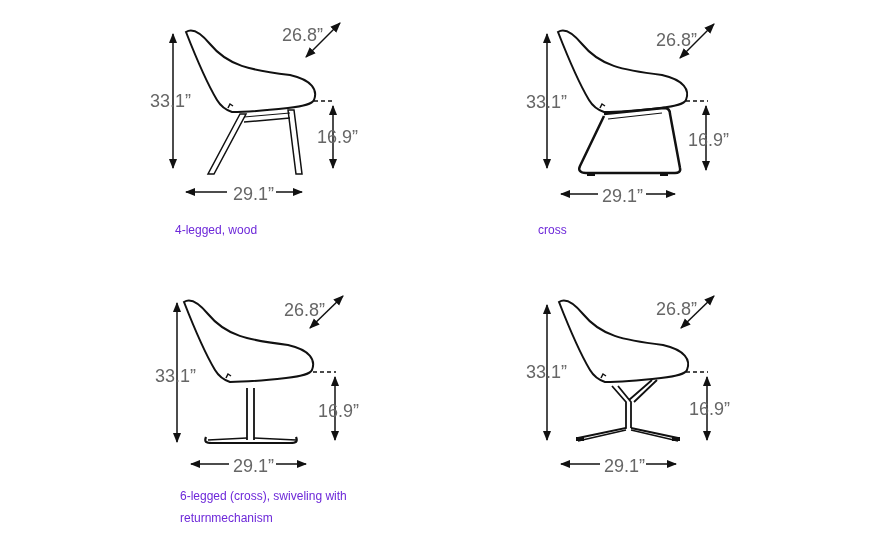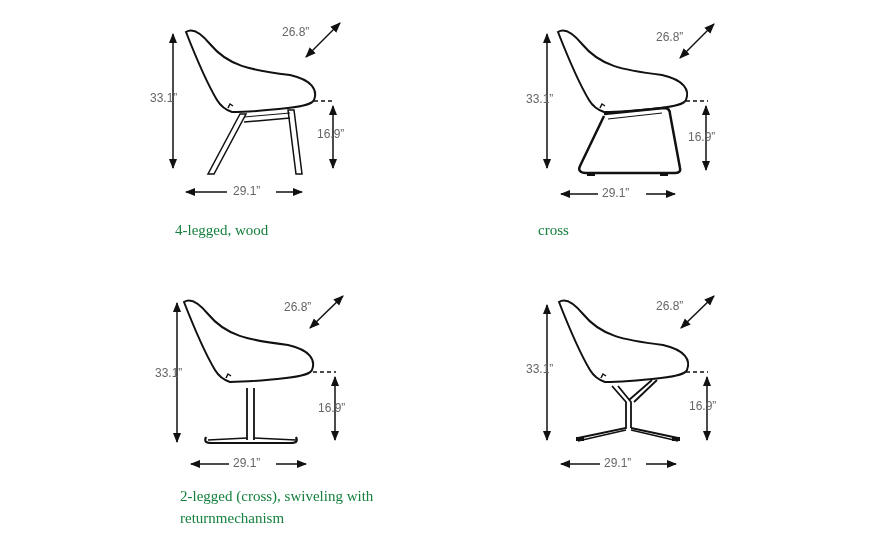--- a/index.html
+++ b/index.html
@@ -1,20 +1,20 @@
 <!DOCTYPE html>
 <html><head>
 <meta charset="utf-8">
 <style>
   html, body { margin: 0; padding: 0; background: #ffffff; }
   body { width: 890px; height: 546px; position: relative; overflow: hidden; font-family: "Liberation Sans", sans-serif; }
   .panel { position: absolute; }
   .panel svg { position: absolute; left: 0; top: 0; overflow: visible; }
-  .dim { position: absolute; color: #666666; font-size: 12px; font-family: "Liberation Sans", sans-serif; white-space: nowrap; line-height: 1; }
-  .caption { position: absolute; color: #15803d; font-size: 15px; font-family: Liberation Serif, serif; line-height: 20px; }
+  .dim { position: absolute; color: #666666; font-size: 18px; font-family: "Liberation Sans", sans-serif; white-space: nowrap; line-height: 1; }
+  .caption { position: absolute; color: #6d28d9; font-size: 12px; font-family: Liberation Sans, sans-serif; line-height: 20px; }
 </style>
 </head>
 <body>
 
 <svg width="0" height="0" style="position:absolute">
   <defs>
     <marker id="ah" viewBox="0 0 10 10" refX="9" refY="5" markerWidth="7" markerHeight="7" orient="auto-start-reverse">
       <path d="M0,1 L10,5 L0,9 z" fill="#111"></path>
     </marker>
   </defs>
@@ -86,21 +86,21 @@
     <line x1="313" y1="372" x2="336" y2="372" stroke="#111" stroke-width="1.5" stroke-dasharray="4,3"></line>
     <line x1="335" y1="377" x2="335" y2="440" stroke="#111" stroke-width="1.5" marker-start="url(#ah)" marker-end="url(#ah)"></line>
     <line x1="310" y1="328" x2="343" y2="296" stroke="#111" stroke-width="1.5" marker-start="url(#ah)" marker-end="url(#ah)"></line>
     <line x1="229" y1="464" x2="191" y2="464" stroke="#111" stroke-width="1.5" marker-end="url(#ah)"></line>
     <line x1="276" y1="464" x2="306" y2="464" stroke="#111" stroke-width="1.5" marker-end="url(#ah)"></line>
   </svg>
   <span class="dim" style="left:155px;top:367px;">33.1”</span>
   <span class="dim" style="left:284px;top:301px;">26.8”</span>
   <span class="dim" style="left:318px;top:402px;">16.9”</span>
   <span class="dim" style="left:233px;top:457px;">29.1”</span>
-  <span class="caption" style="left:180px;top:486px;">2-legged (cross), swiveling with</span>
+  <span class="caption" style="left:180px;top:486px;">6-legged (cross), swiveling with</span>
   <span class="caption" style="left:180px;top:508px;">returnmechanism</span>
 </div>
 
 <div class="panel" style="left:0;top:0;width:890px;height:546px;">
   <svg width="890" height="546">
     <path d="M559,302 C565,298 573,302 583,314 C601,336 623,340 663,345 C685,350 691,360 687,370 C685,374 678,376 661,378 C643,380 623,382 605,382 C599,380 593,375 590,370 C578,350 568,325 559,302 Z" fill="none" stroke="#111" stroke-width="2"></path>
     <path d="M601,378 l2,-4 l3,2" fill="none" stroke="#111" stroke-width="1.5"></path>
 
     <path d="M612,386 L626,402 L626,428 L578,438 M618,386 L631,402 L631,428 M657,380 L634,402 M652,380 L629,400 M631,428 L678,438" fill="none" stroke="#111" stroke-width="1.8"></path>
     <path d="M626,430 L578,441 M631,430 L678,441" stroke="#111" stroke-width="1.5"></path>

